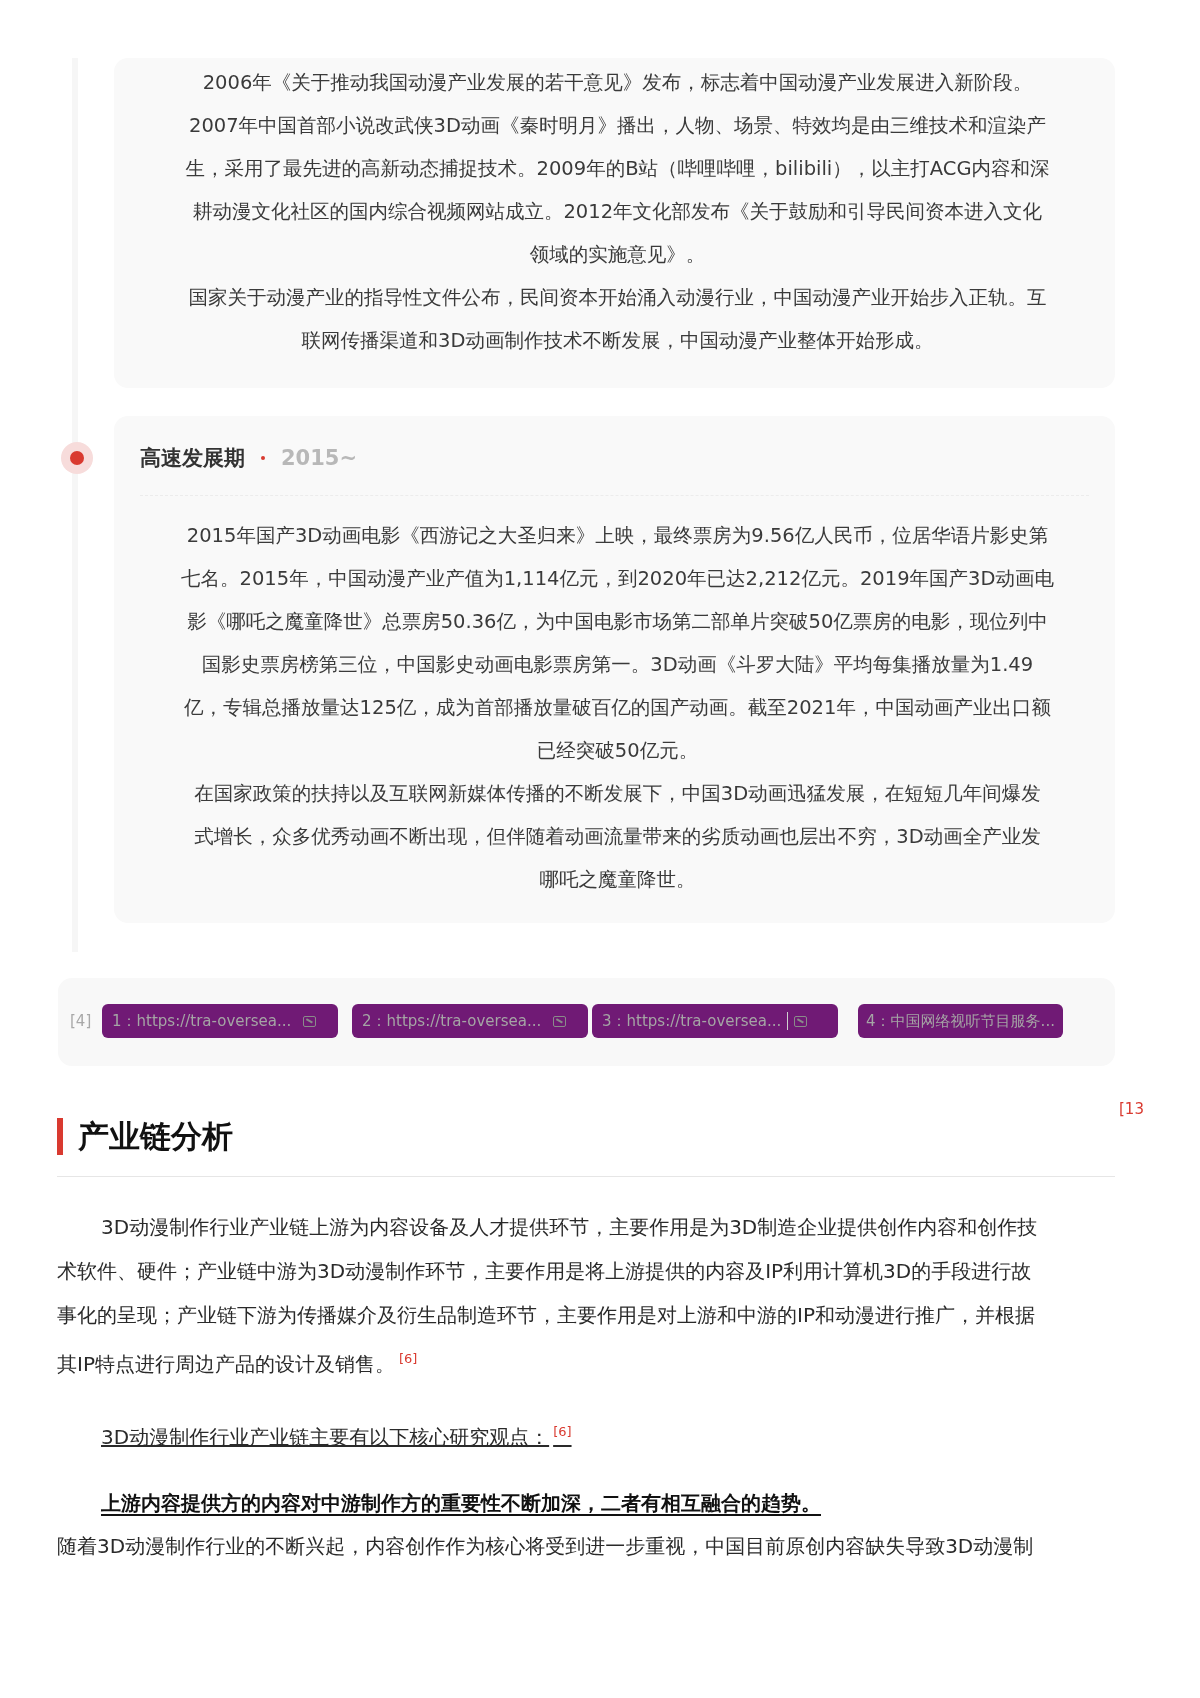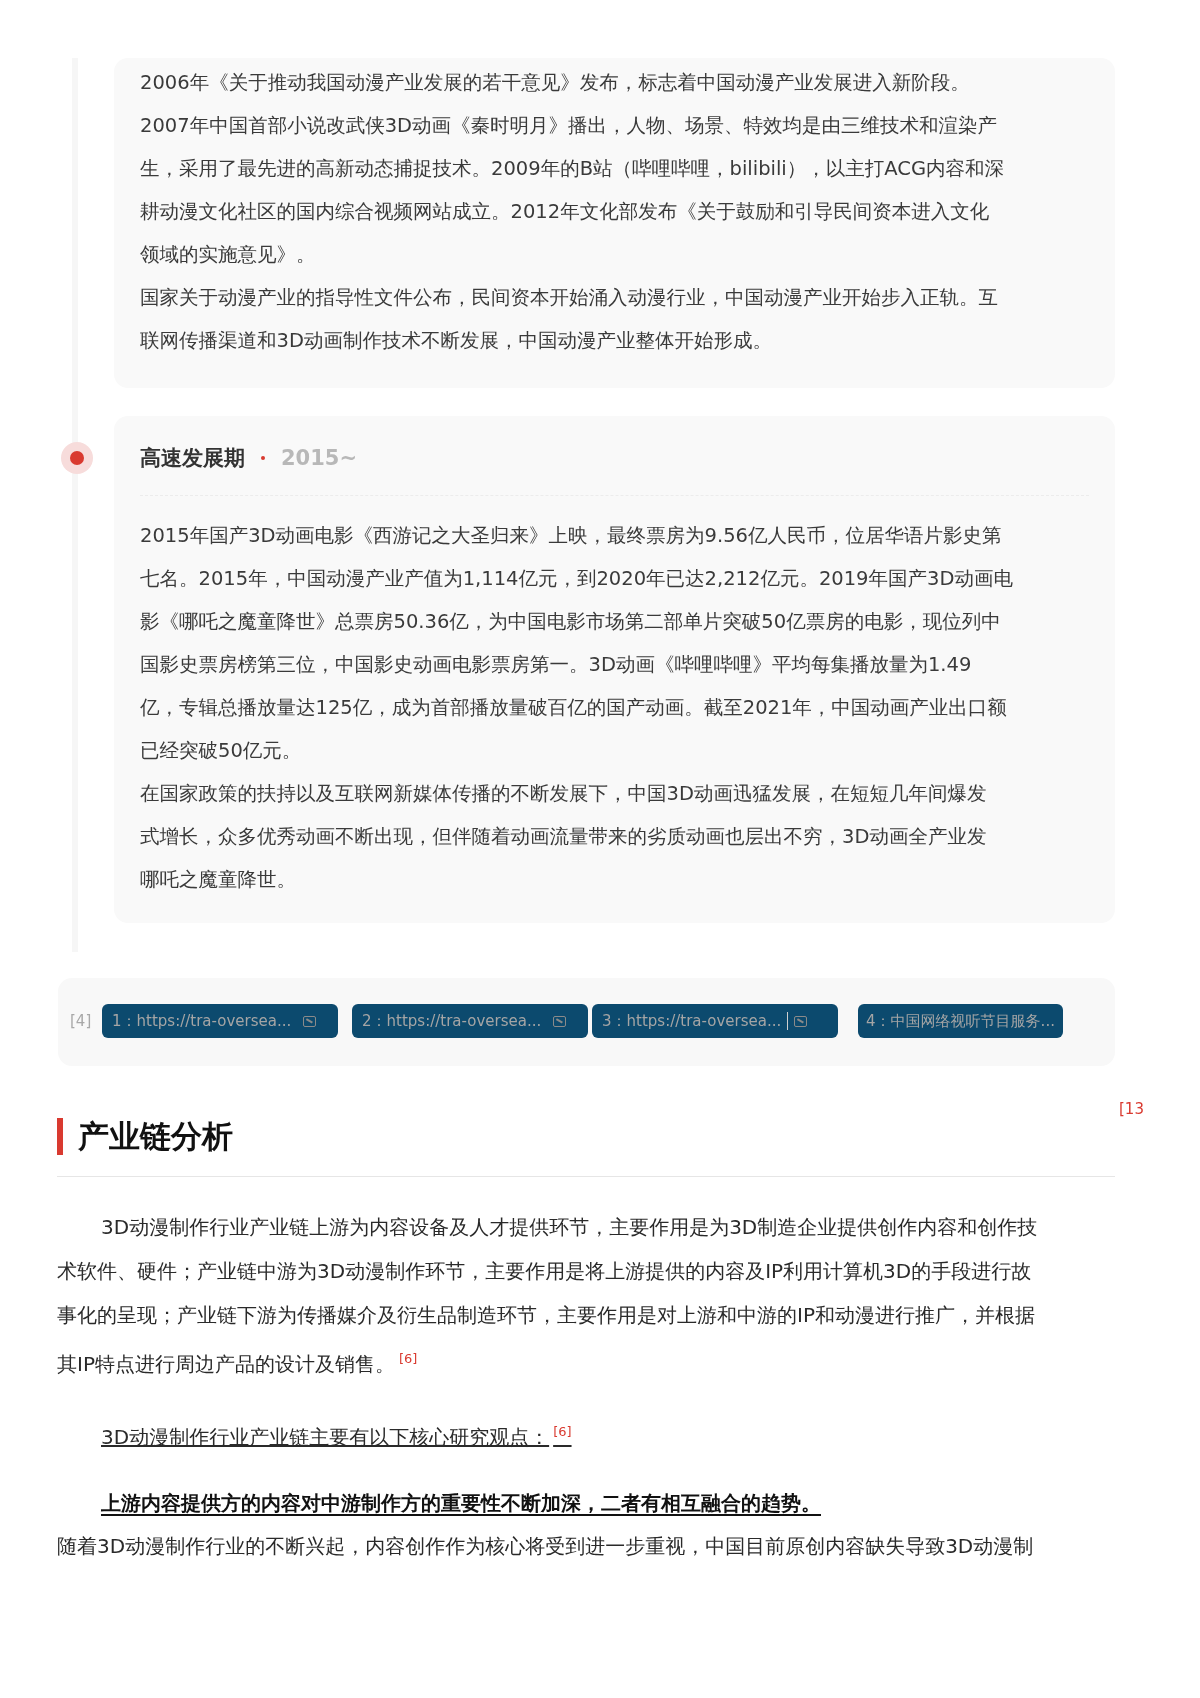--- a/index.html
+++ b/index.html
@@ -17,21 +17,21 @@
       background: #f9f9f9; border-radius: 14px;
     }
     .card-1 { top: 58px; height: 330px; }
     .card-2 { top: 416px; height: 507px; }
     .card-text {
       position: absolute; left: 26px; right: 20px;
       font-size: 19.5px; line-height: 43px; color: #3a3a3a; white-space: nowrap;
     }
     .card-1 .card-text { top: 3px; }
     .card-2 .card-text { top: 98px; }
-    .card-text .line { display: block; height: 43px; }
+    .card-text .line { display: block; height: 43px; text-align: center; }
     .period-header {
       position: absolute; left: 26px; top: 24px; height: 36px;
       display: flex; align-items: center; gap: 14px;
     }
     .period-title { font-size: 21px; font-weight: bold; color: #333; }
     .period-dot { width: 4px; height: 4px; border-radius: 50%; background: #d93a30; margin: 0 2px; }
     .period-year { font-size: 21px; font-weight: bold; color: #b8b8b8; text-align: right; }
     .period-divider {
       position: absolute; left: 26px; right: 26px; top: 79px;
       border-top: 1px dashed #ececec;
@@ -46,21 +46,21 @@
     }
     .refs {
       position: absolute; left: 58px; top: 978px; width: 1057px; height: 88px;
       background: #f8f8f8; border-radius: 14px;
     }
     .refs-label {
       position: absolute; left: 12px; top: 26px; line-height: 34px;
       font-size: 15px; color: #a8a8a8;
     }
     .ref-chip {
-      position: absolute; top: 26px; height: 34px; background: #0c4a6e;
+      position: absolute; top: 26px; height: 34px; background: #701a75;
       border-radius: 6px; display: flex; align-items: center; padding: 0 10px;
       font-size: 15px; color: #a5a5a5; box-sizing: border-box; white-space: nowrap;
     }
     .ref-chip .chip-icon {
       width: 13px; height: 11px; border: 1.5px solid #8a8a8a; border-radius: 2px;
       margin-left: 12px; position: relative; box-sizing: border-box;
     }
     .ref-chip .chip-icon::after {
       content: ""; position: absolute; left: 2px; top: 3px; width: 7px; height: 1.5px;
       background: #8a8a8a; transform: rotate(30deg);
@@ -116,21 +116,21 @@
   <div class="period-header">
     <span class="period-title">高速发展期</span>
     <span class="period-dot"></span>
     <span class="period-year">2015~</span>
   </div>
   <div class="period-divider"></div>
   <div class="card-text">
     <span class="line">2015年国产3D动画电影《西游记之大圣归来》上映，最终票房为9.56亿人民币，位居华语片影史第</span>
     <span class="line">七名。2015年，中国动漫产业产值为1,114亿元，到2020年已达2,212亿元。2019年国产3D动画电</span>
     <span class="line">影《哪吒之魔童降世》总票房50.36亿，为中国电影市场第二部单片突破50亿票房的电影，现位列中</span>
-    <span class="line">国影史票房榜第三位，中国影史动画电影票房第一。3D动画《哔哩哔哩》平均每集播放量为1.49</span>
+    <span class="line">国影史票房榜第三位，中国影史动画电影票房第一。3D动画《斗罗大陆》平均每集播放量为1.49</span>
     <span class="line">亿，专辑总播放量达125亿，成为首部播放量破百亿的国产动画。截至2021年，中国动画产业出口额</span>
     <span class="line">已经突破50亿元。</span>
     <span class="line">在国家政策的扶持以及互联网新媒体传播的不断发展下，中国3D动画迅猛发展，在短短几年间爆发</span>
     <span class="line">式增长，众多优秀动画不断出现，但伴随着动画流量带来的劣质动画也层出不穷，3D动画全产业发</span>
     <span class="line">哪吒之魔童降世。</span>
   </div>
 </div>
 
 <div class="refs">
   <span class="refs-label">[4]</span>

